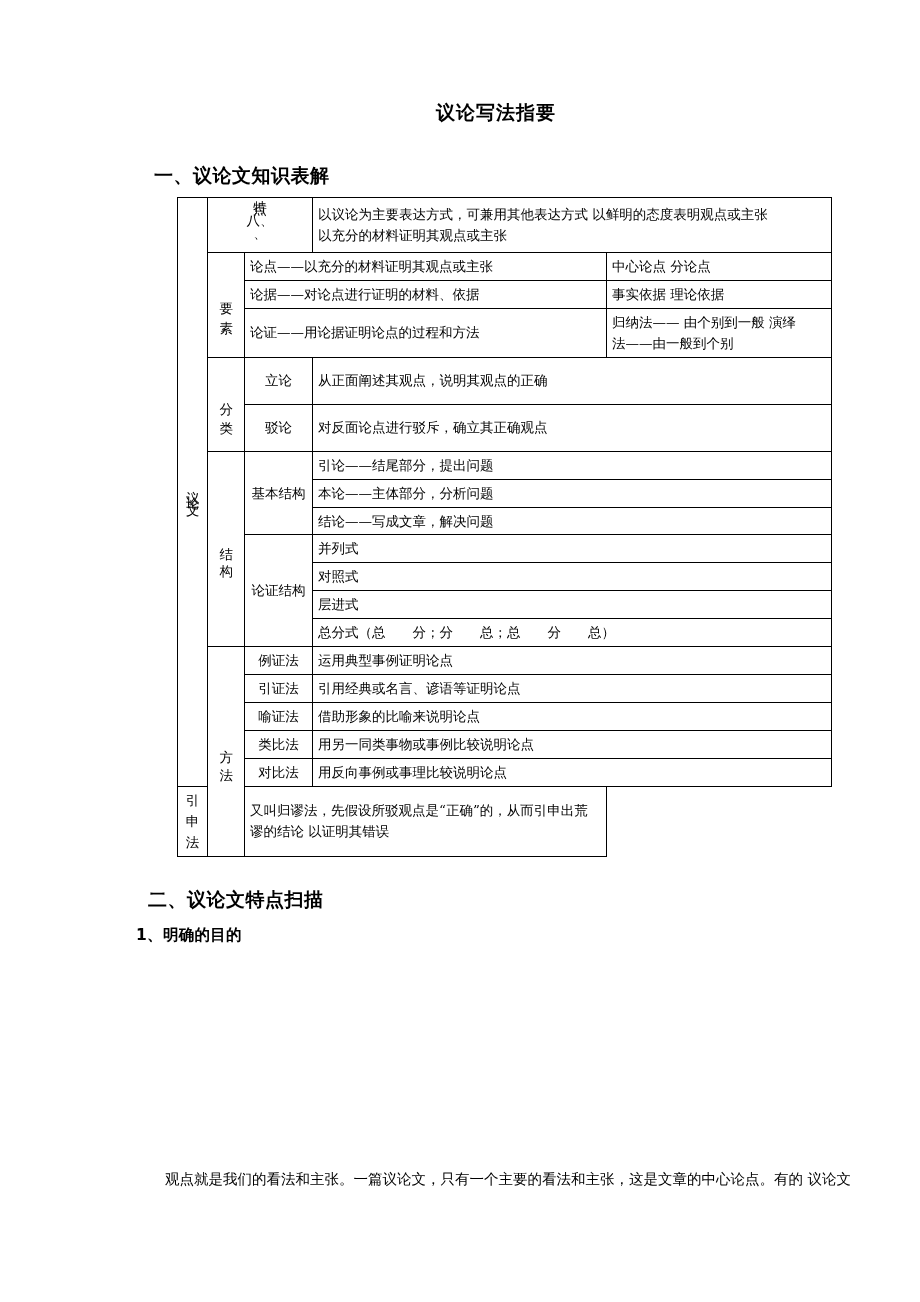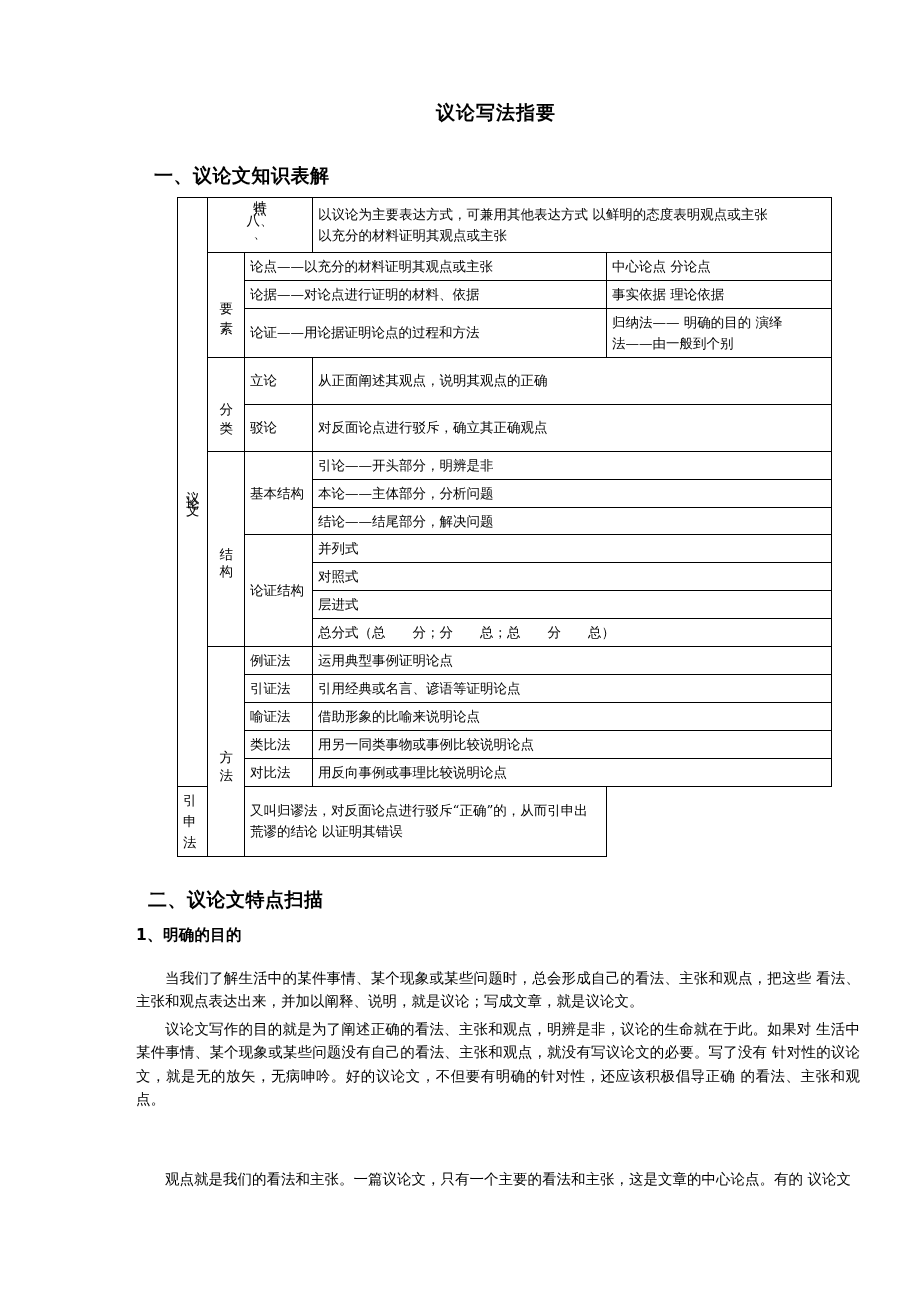--- a/index.html
+++ b/index.html
@@ -95,21 +95,21 @@
     line-height: 1;
   }
   .vtext-tight {
     writing-mode: vertical-rl;
     text-orientation: upright;
     letter-spacing: 1px;
     display: inline-block;
     line-height: 1;
   }
   td.center {
-    text-align: left;
+    text-align: center;
   }
   .stacked {
     position: relative;
     height: 48px;
     width: 30px;
     margin: 0 auto;
   }
   .stacked span {
     position: absolute;
     left: 0;
@@ -181,21 +181,21 @@
           <td colspan="2">论点——以充分的材料证明其观点或主张</td>
           <td style="vertical-align:bottom">中心论点 分论点</td>
         </tr>
         <tr>
           <td colspan="2">论据——对论点进行证明的材料、依据</td>
           <td style="vertical-align:bottom">事实依据 理论依据</td>
         </tr>
         <tr>
           <td colspan="2">论证——用论据证明论点的过程和方法</td>
           <td>
-            <div>归纳法—— 明确的目的 演绎</div>
+            <div>归纳法—— 由个别到一般 演绎</div>
             <div>法——由一般到个别</div>
           </td>
         </tr>
 
         <tr>
           <td class="vlabel" rowspan="2">
             <span class="vtext-tight">分 类</span>
           </td>
           <td class="center" style="height:40px">立论</td>
           <td colspan="2">从正面阐述其观点，说明其观点的正确</td>
@@ -203,27 +203,27 @@
         <tr>
           <td class="center" style="height:40px">驳论</td>
           <td colspan="2">对反面论点进行驳斥，确立其正确观点</td>
         </tr>
 
         <tr>
           <td class="vlabel" rowspan="7">
             <span class="vtext-tight">结 构</span>
           </td>
           <td class="center" rowspan="3">基本结构</td>
-          <td colspan="2">引论——开头部分，明辨是非</td>
+          <td colspan="2">引论——结尾部分，提出问题</td>
         </tr>
         <tr>
           <td colspan="2">本论——主体部分，分析问题</td>
         </tr>
         <tr>
-          <td colspan="2">结论——结尾部分，解决问题</td>
+          <td colspan="2">结论——写成文章，解决问题</td>
         </tr>
         <tr>
           <td class="center" rowspan="4">论证结构</td>
           <td colspan="2">并列式</td>
         </tr>
         <tr>
           <td colspan="2">对照式</td>
         </tr>
         <tr>
           <td colspan="2">层进式</td>
@@ -250,38 +250,32 @@
         <tr>
           <td class="center">类比法</td>
           <td colspan="2">用另一同类事物或事例比较说明论点</td>
         </tr>
         <tr>
           <td class="center">对比法</td>
           <td colspan="2">用反向事例或事理比较说明论点</td>
         </tr>
         <tr>
           <td class="center">引申法</td>
-          <td colspan="2">又叫归谬法，对反面论点进行驳斥“正确”的，从而引申出荒谬的结论 以证明其错误</td>
+          <td colspan="2">又叫归谬法，先假设所驳观点是“正确”的，从而引申出荒谬的结论 以证明其错误</td>
         </tr>
 
       </tbody>
     </table>
   </div>
 
   <div style="position:absolute; left:0; top:887px; width:920px;">
     <div class="h-section2" style="padding-top:0">二、议论文特点扫描</div>
     <div class="h-sub">1、明确的目的</div>
   </div>
 
-  <div class="body-text" style="top:967px;">
-    <p class="para indent">当我们了解生活中的某件事情、某个现象或某些问题时，总会形成自己的看法、主张和观点，把这些 看法、主张和观点表达出来，并加以阐释、说明，就是议论；写成文章，就是议论文。</p>
-  </div>
-
-  <div class="body-text" style="top:1018px;">
-    <p class="para indent">议论文写作的目的就是为了阐述正确的看法、主张和观点，明辨是非，议论的生命就在于此。如果对 生活中某件事情、某个现象或某些问题没有自己的看法、主张和观点，就没有写议论文的必要。写了没有 针对性的议论文，就是无的放矢，无病呻吟。好的议论文，不但要有明确的针对性，还应该积极倡导正确 的看法、主张和观点。</p>
-  </div>
+
 
 
   <div class="body-text" style="top:1168px;">
     <p class="para indent">观点就是我们的看法和主张。一篇议论文，只有一个主要的看法和主张，这是文章的中心论点。有的 议论文</p>
   </div>
 
 </div>
 
 </body></html>

